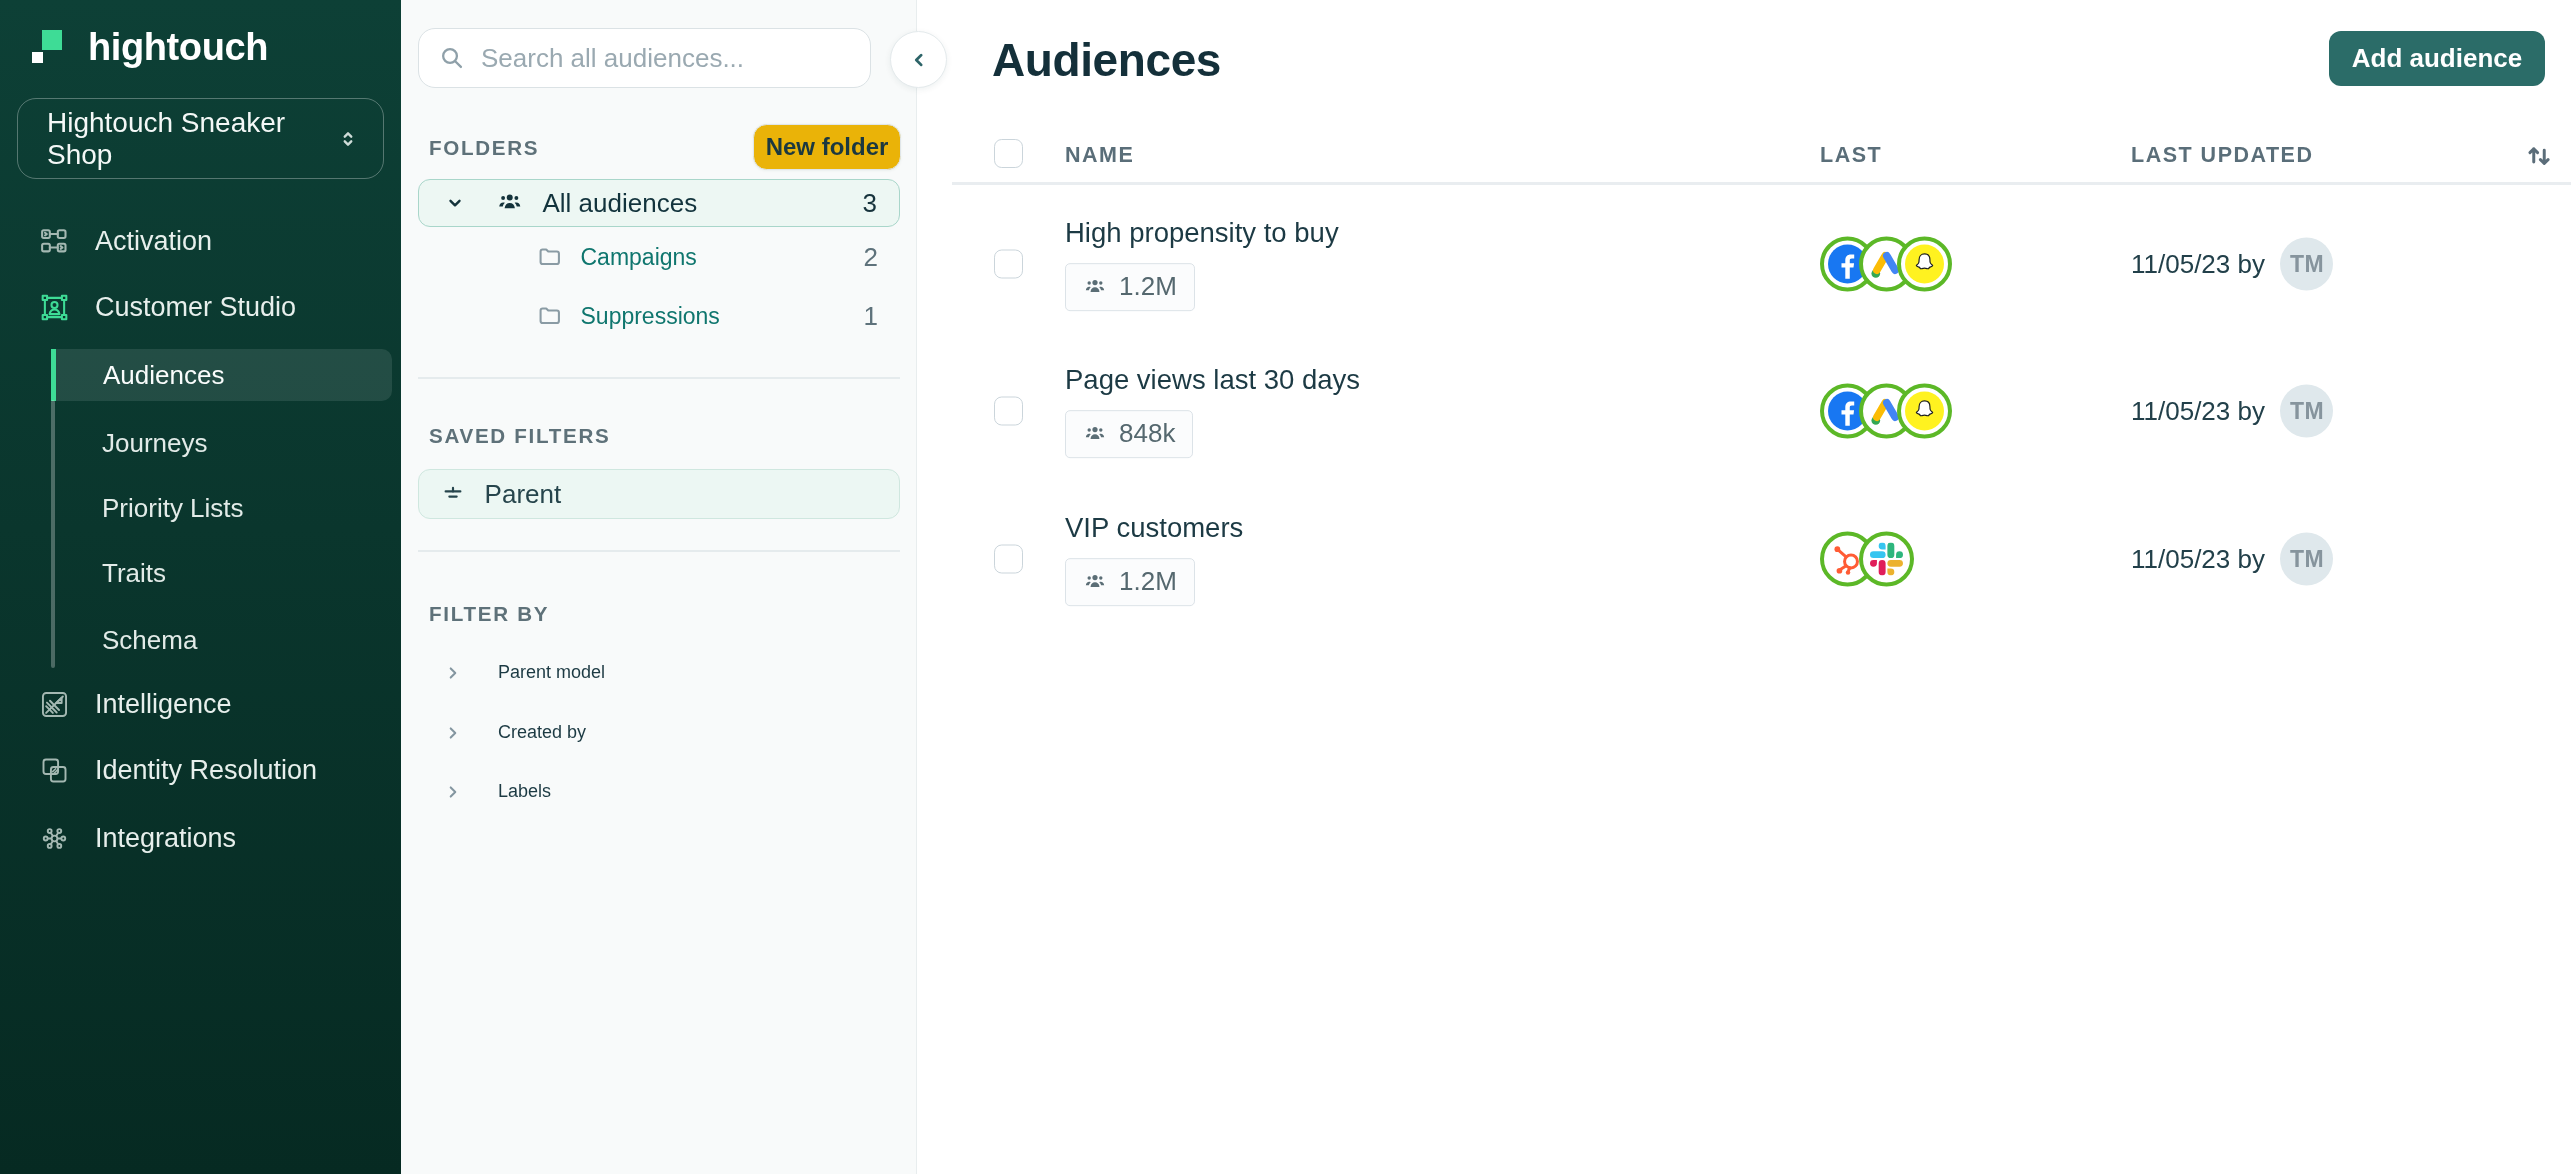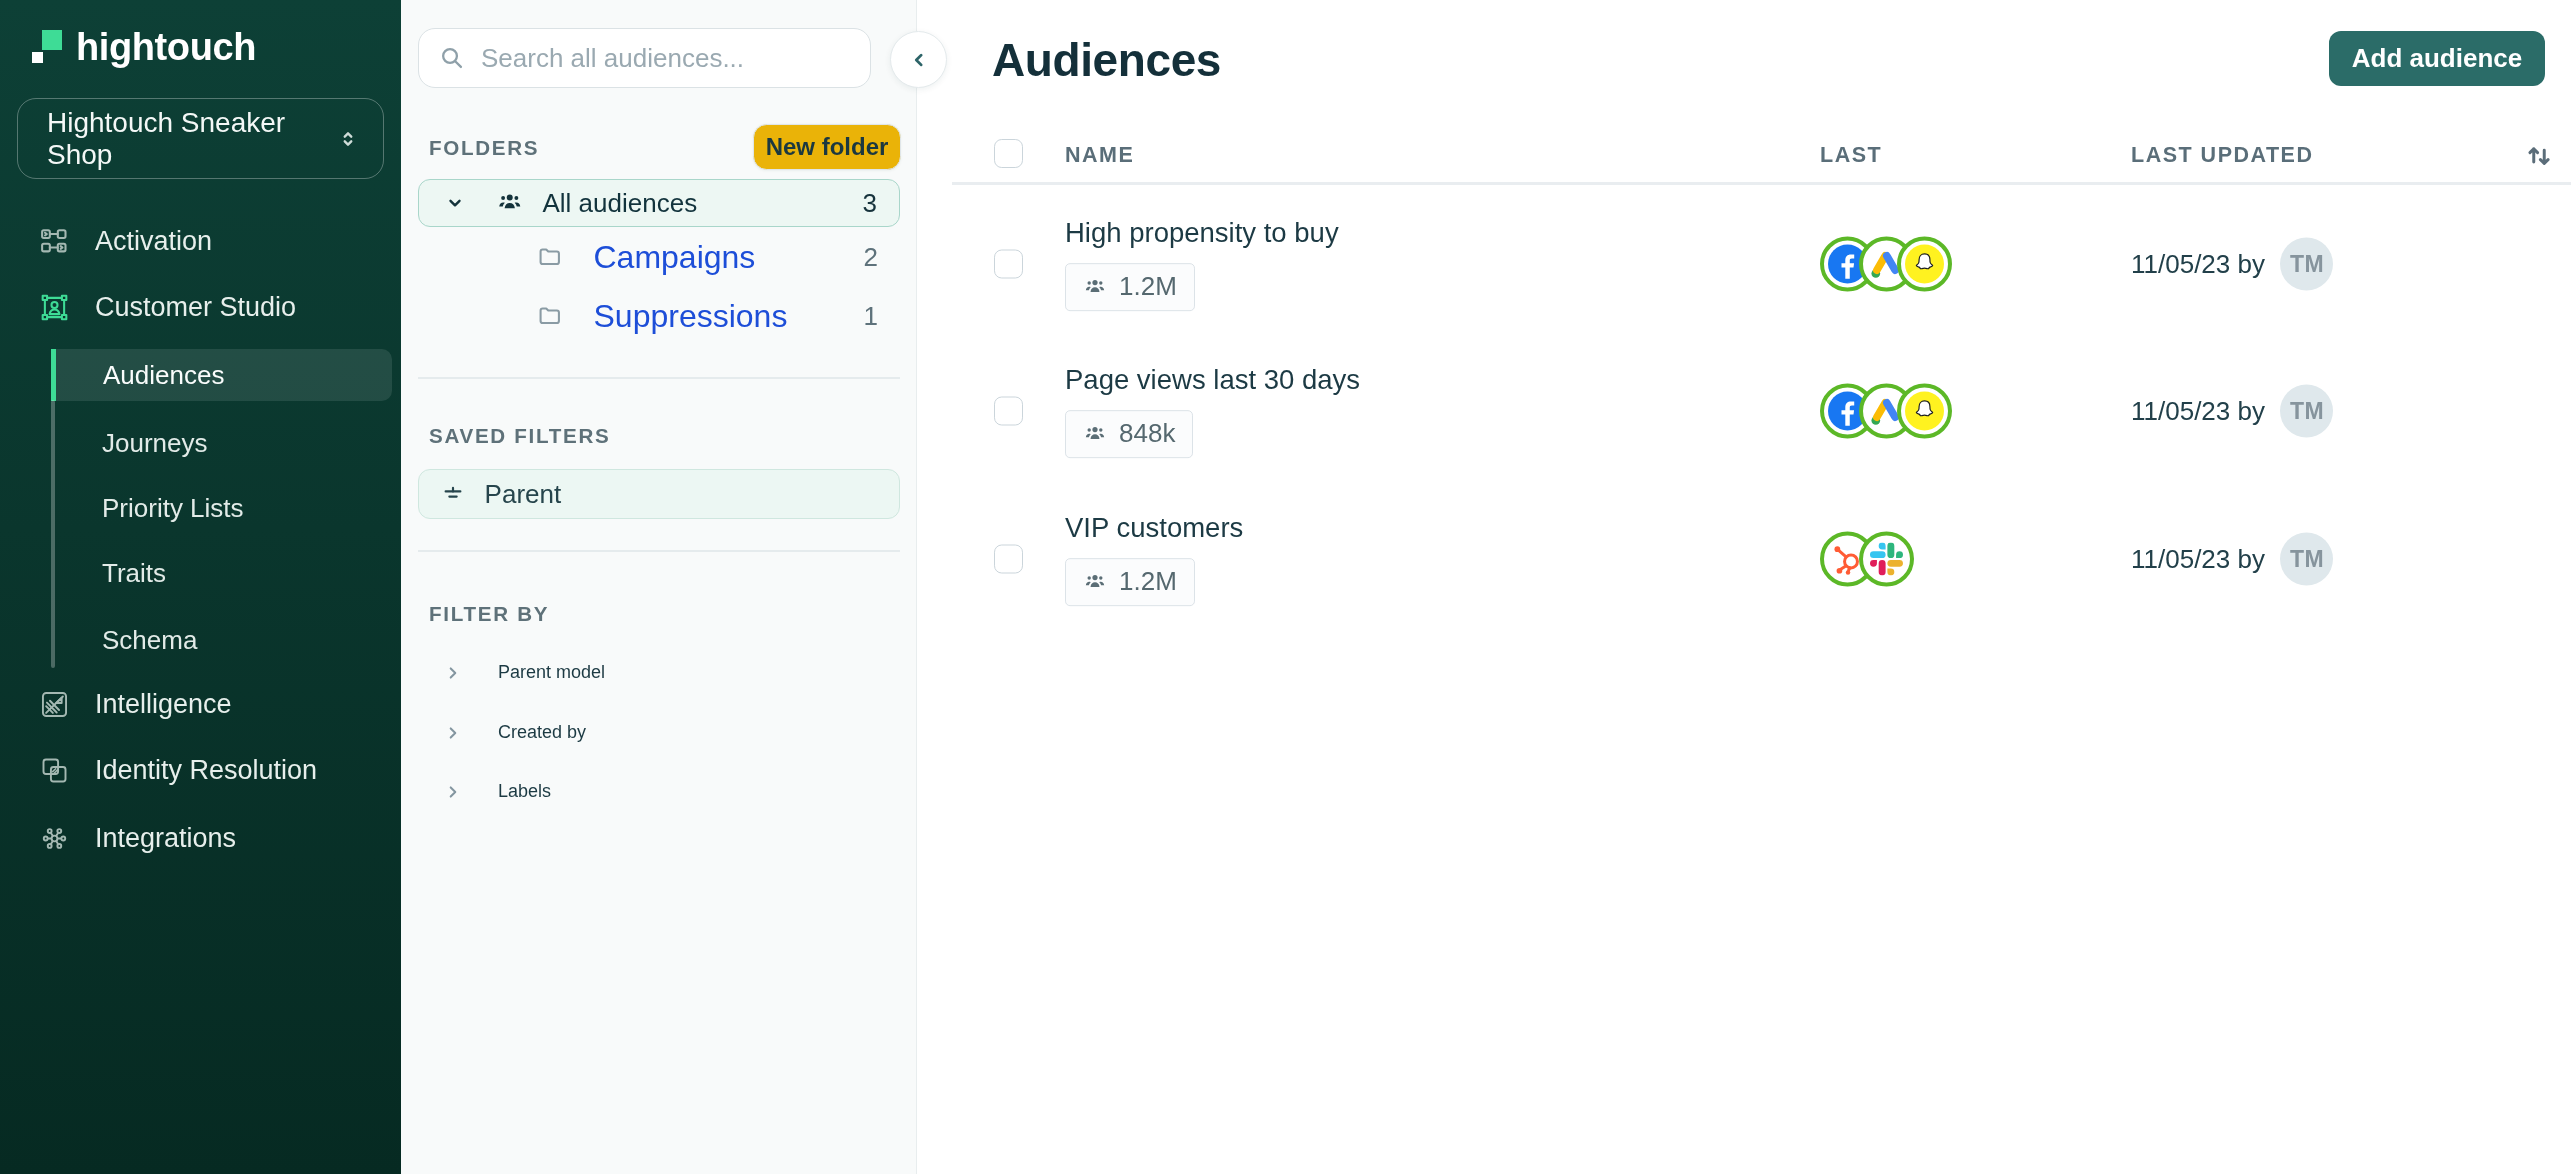--- a/index.html
+++ b/index.html
@@ -7,21 +7,21 @@
               font-family:"Liberation Sans", sans-serif; }
 
   
   .sidebar { position:absolute; left:0; top:0; width:401px; height:1175px;
     background:radial-gradient(140% 70% at 10% 0%, #11473c 0%, #0b3a31 45%, #062镇5 100%);
     background:linear-gradient(180deg,#0d4036 0%, #0a362d 45%, #062a22 100%); }
   .logo { position:absolute; left:31px; top:26px; display:flex; align-items:center; gap:12px; }
   .logo-mark { position:relative; width:33px; height:38px; }
   .logo-mark .sq-green { position:absolute; left:11px; top:1.7px; width:20px; height:20px; background:#3edc96; }
   .logo-mark .sq-white { position:absolute; left:0.9px; top:23px; width:11px; height:11px; background:#ffffff; }
-  .logo-text { color:#fff; font-size:38px; font-weight:700; letter-spacing:-0.4px; }
+  .logo-text { color:#fff; font-size:38px; font-weight:700; letter-spacing:-0.4px;margin-left:12px; }
 
   .workspace { position:absolute; left:17px; top:98px; width:367px; height:81px;
     border:1.7px solid rgba(255,255,255,.3); border-radius:19px; display:flex; align-items:center;
     padding:0 22px 0 29px; cursor:pointer; }
   .workspace-name { color:#f4f8f7; font-size:28px; font-weight:500; flex:1; }
 
   .nav-item { position:absolute; left:38px; height:55px; display:flex; align-items:center; gap:24px; cursor:pointer; }
   .nav-item .nicon { width:33px; height:33px; color:#a4b8b2; flex:0 0 auto; }
   .nav-item .nicon.green { color:#3edc96; }
   .nav-label { color:#e7efec; font-size:27px; font-weight:500; white-space:nowrap; }
@@ -57,21 +57,21 @@
   .folder-row-active { position:absolute; left:17px; top:179px; width:482px; height:48px; background:#edf7f3;
     border:1.7px solid #a9d6ca; border-radius:12px; display:flex; align-items:center; padding:0 22px 0 24px; cursor:pointer; }
   .folder-row-active svg.chev { width:24px; height:24px; color:#14333b; }
   .folder-row-active svg.ppl { width:27.5px; height:27.5px; color:#14333b; margin-left:29px; }
   .folder-row-active .fname { margin-left:19px; font-size:26px; font-weight:500; color:#12333c; }
   .folder-row-active .fcount { margin-left:auto; font-size:26px; color:#17333c; }
 
   .folder-row { position:absolute; left:17px; width:482px; height:46px; display:flex; align-items:center;
     padding:0 22px 0 0; cursor:pointer; }
   .folder-row svg.fold { width:27.5px; height:27.5px; color:#8a9ba4; margin-left:118px; flex:0 0 auto; }
-  .folder-row .fname { margin-left:30px; font-size:32px; color:#1d4ed8; }
+  .folder-row .fname { margin-left:17px; font-size:23px; color:#0f766e; }
   .folder-row .fcount { margin-left:auto; font-size:26px; color:#5e727b; }
 
   .p-divider { position:absolute; left:17px; width:482px; height:1.7px; background:#e5ebed; }
 
   .saved-filter-row { position:absolute; left:17px; top:469px; width:482px; height:50px; background:#ecf7f3;
     border:1.7px solid #cfe7df; border-radius:12px; display:flex; align-items:center; padding:0 20.6px; cursor:pointer; }
   .saved-filter-row svg { width:26px; height:26px; color:#26454c; }
   .saved-filter-row .fname { margin-left:19px; font-size:26px; color:#26454c; }
 
   .filter-group { position:absolute; left:17px; width:482px; height:39px; display:flex; align-items:center;

